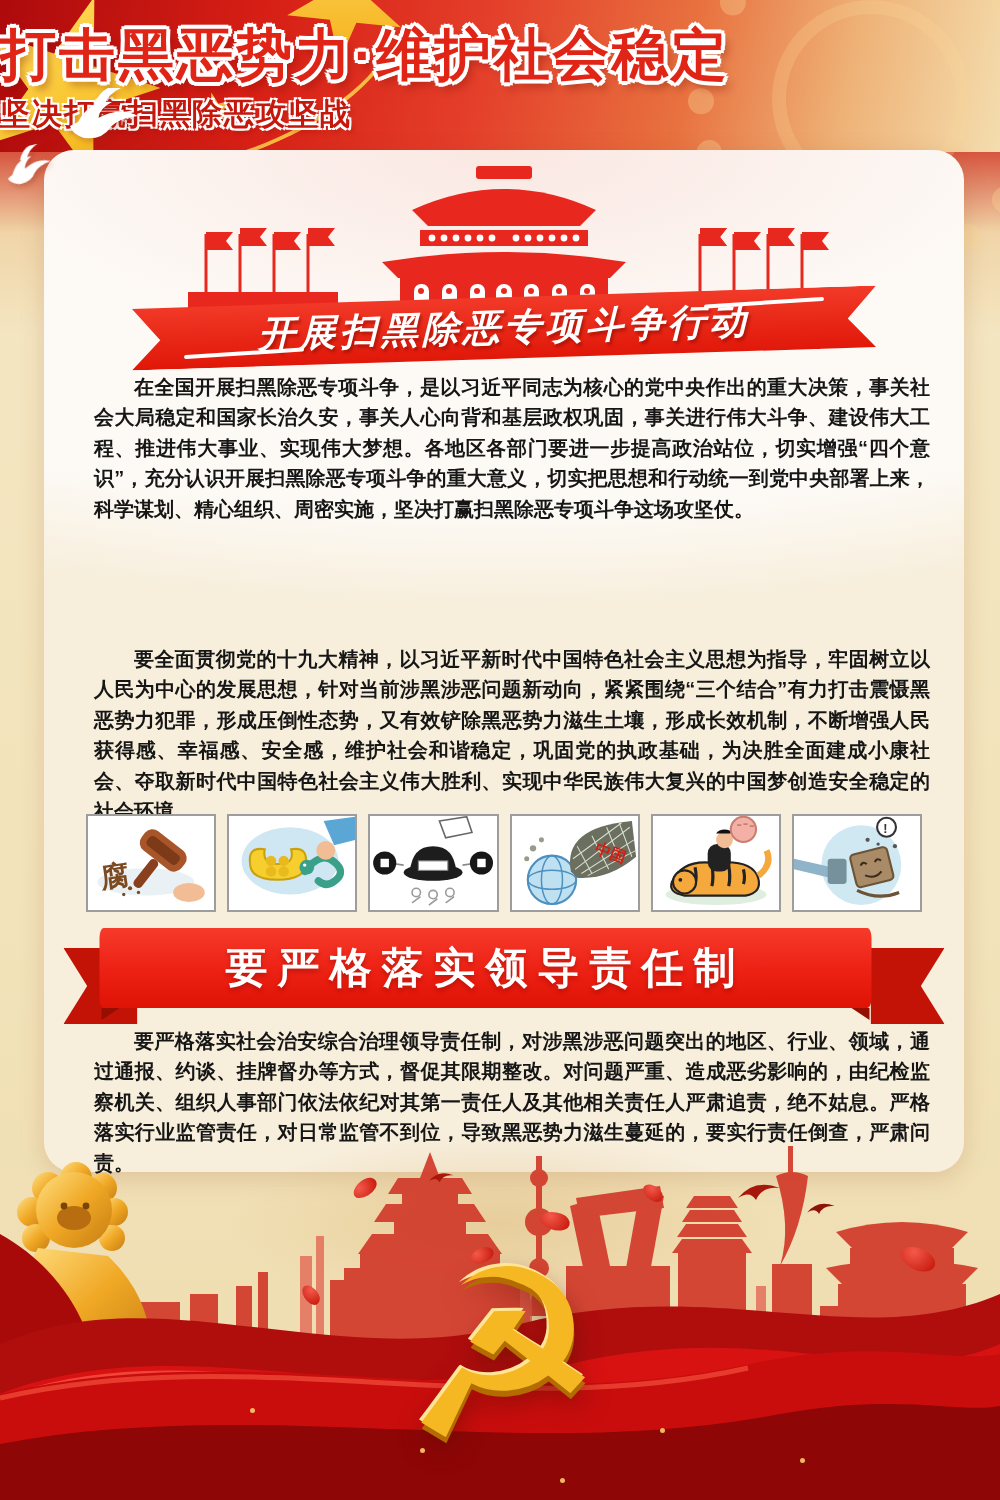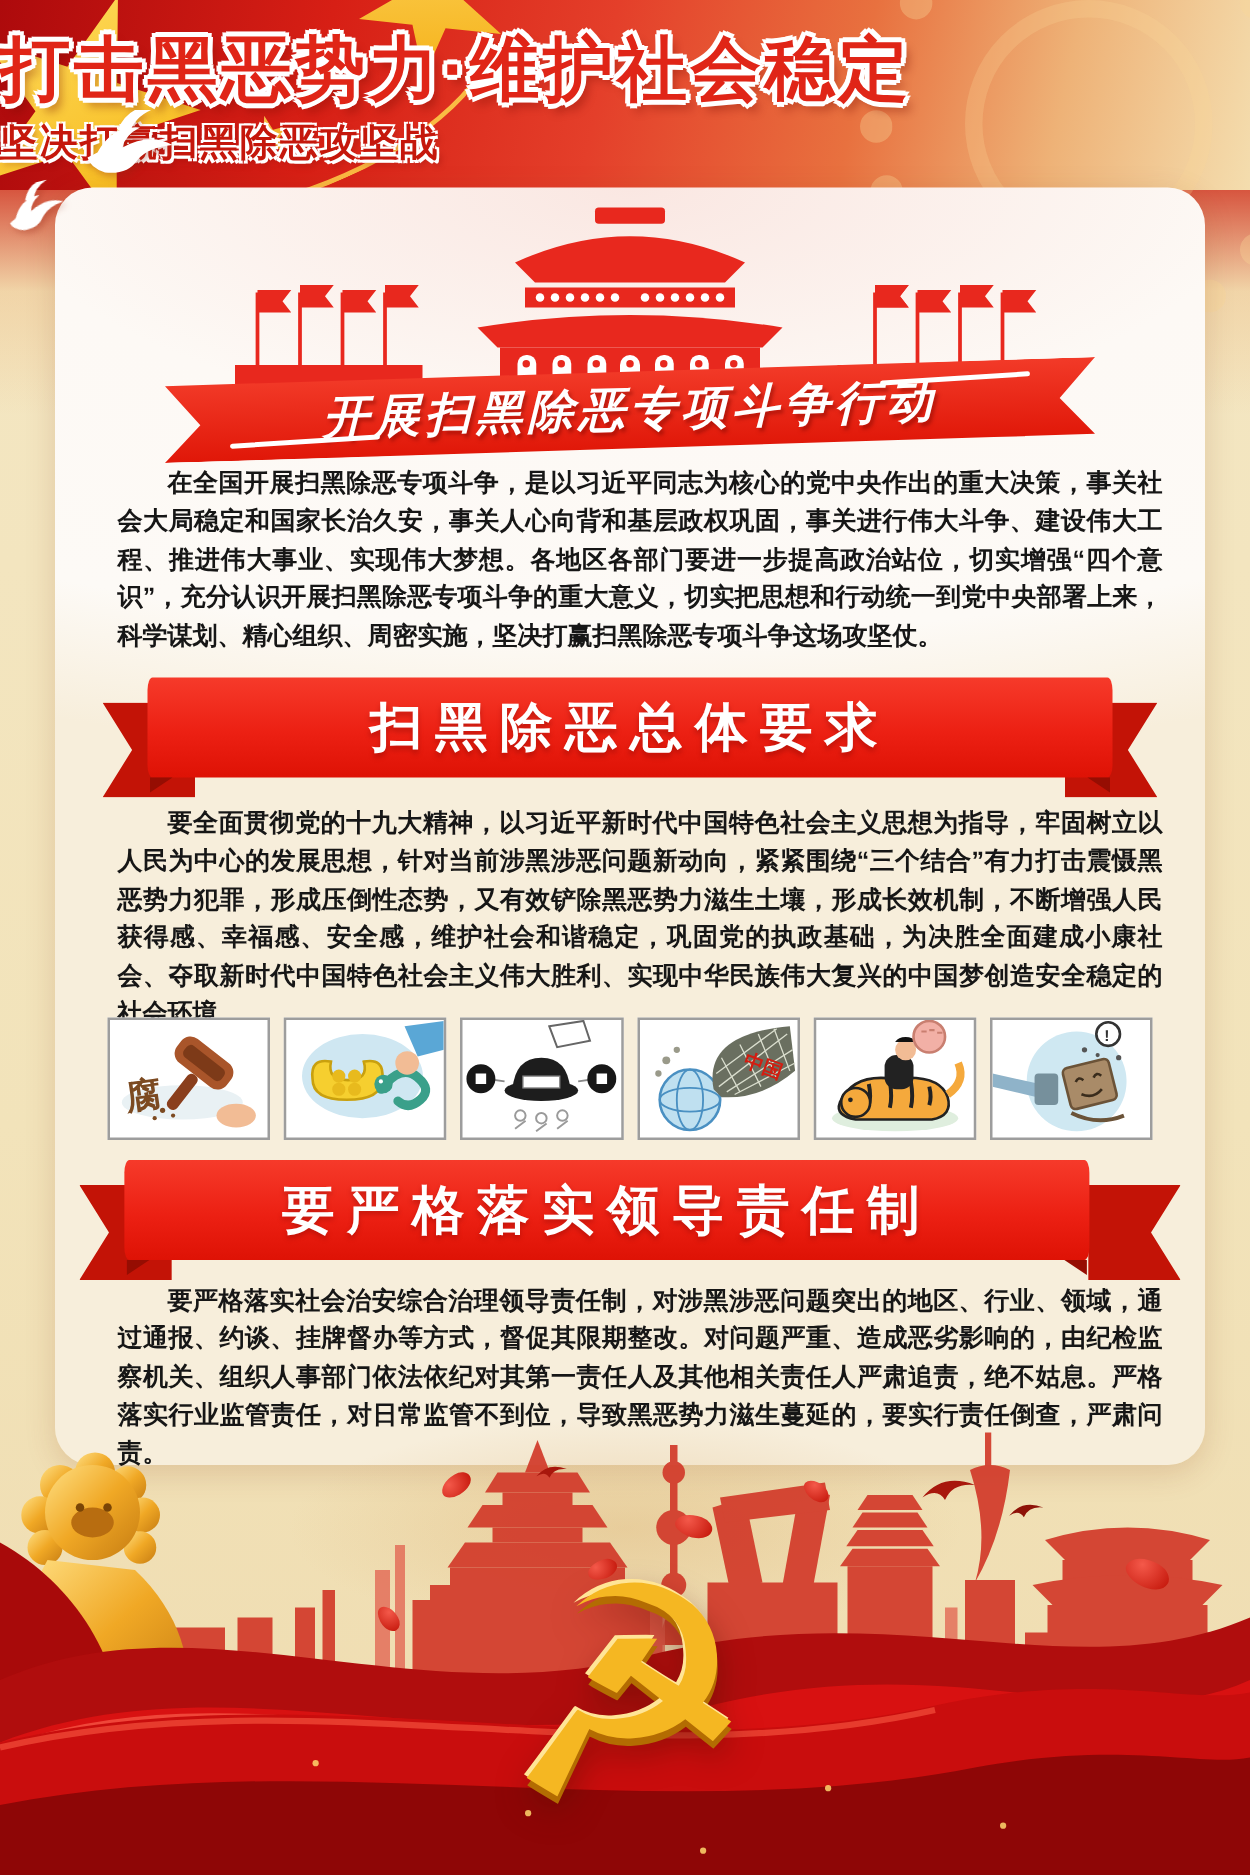--- a/index.html
+++ b/index.html
@@ -199,27 +199,20 @@
     </svg>
 
     <div class="gate-banner">
       <div class="slit l"></div>
       <div class="slit r"></div>
       <span class="gate-banner-text">开展扫黑除恶专项斗争行动</span>
     </div>
 
     <div class="para para1">在全国开展扫黑除恶专项斗争，是以习近平同志为核心的党中央作出的重大决策，事关社会大局稳定和国家长治久安，事关人心向背和基层政权巩固，事关进行伟大斗争、建设伟大工程、推进伟大事业、实现伟大梦想。各地区各部门要进一步提高政治站位，切实增强“四个意识”，充分认识开展扫黑除恶专项斗争的重大意义，切实把思想和行动统一到党中央部署上来，科学谋划、精心组织、周密实施，坚决打赢扫黑除恶专项斗争这场攻坚仗。</div>
 
-    <div class="ribbon rb2">
-      <div class="ribbon-tail left"></div>
-      <div class="ribbon-tail right"></div>
-      <div class="ribbon-body">
-        <span class="ribbon-text">扫黑除恶总体要求</span>
-      </div>
-    </div>
 
     <div class="para para2">要全面贯彻党的十九大精神，以习近平新时代中国特色社会主义思想为指导，牢固树立以人民为中心的发展思想，针对当前涉黑涉恶问题新动向，紧紧围绕“三个结合”有力打击震慑黑恶势力犯罪，形成压倒性态势，又有效铲除黑恶势力滋生土壤，形成长效机制，不断增强人民获得感、幸福感、安全感，维护社会和谐稳定，巩固党的执政基础，为决胜全面建成小康社会、夺取新时代中国特色社会主义伟大胜利、实现中华民族伟大复兴的中国梦创造安全稳定的社会环境。</div>
 
     <div class="strip">
       <div class="panel">
         <svg viewBox="0 0 120 88">
           <ellipse cx="55" cy="62" rx="46" ry="13" fill="#e9f1f4"></ellipse>
           <g transform="rotate(38 70 34)">
             <rect x="46" y="20" width="48" height="23" rx="9" fill="#a9552a"></rect>
             <rect x="52" y="26" width="36" height="11" rx="4" fill="#7d3a18"></rect>

